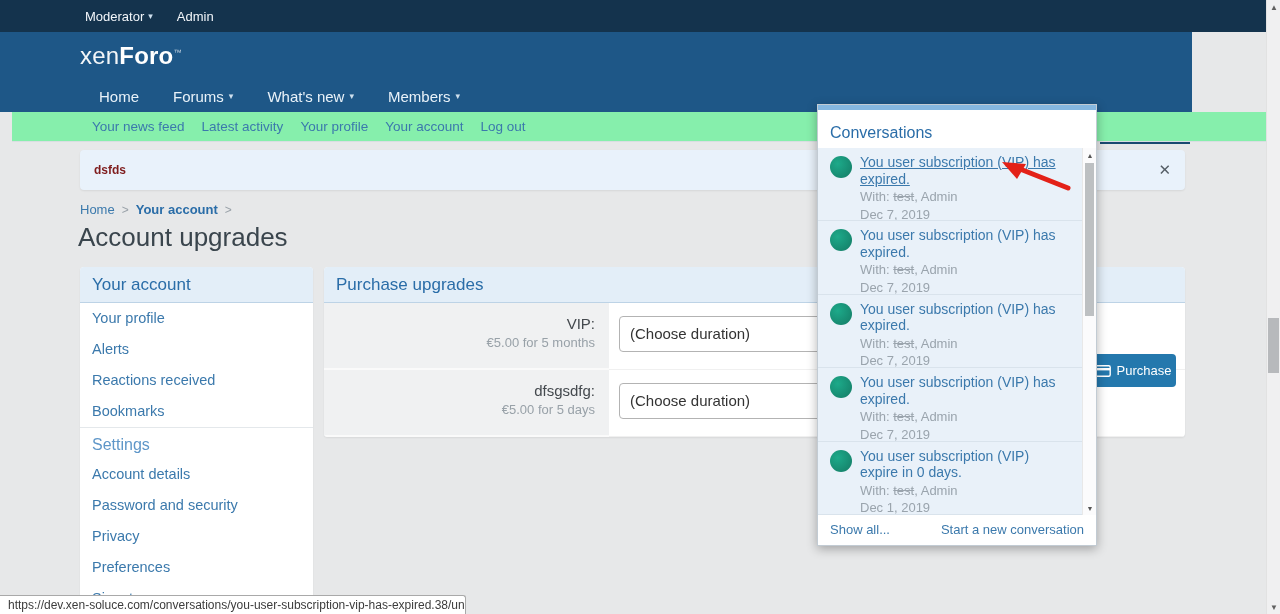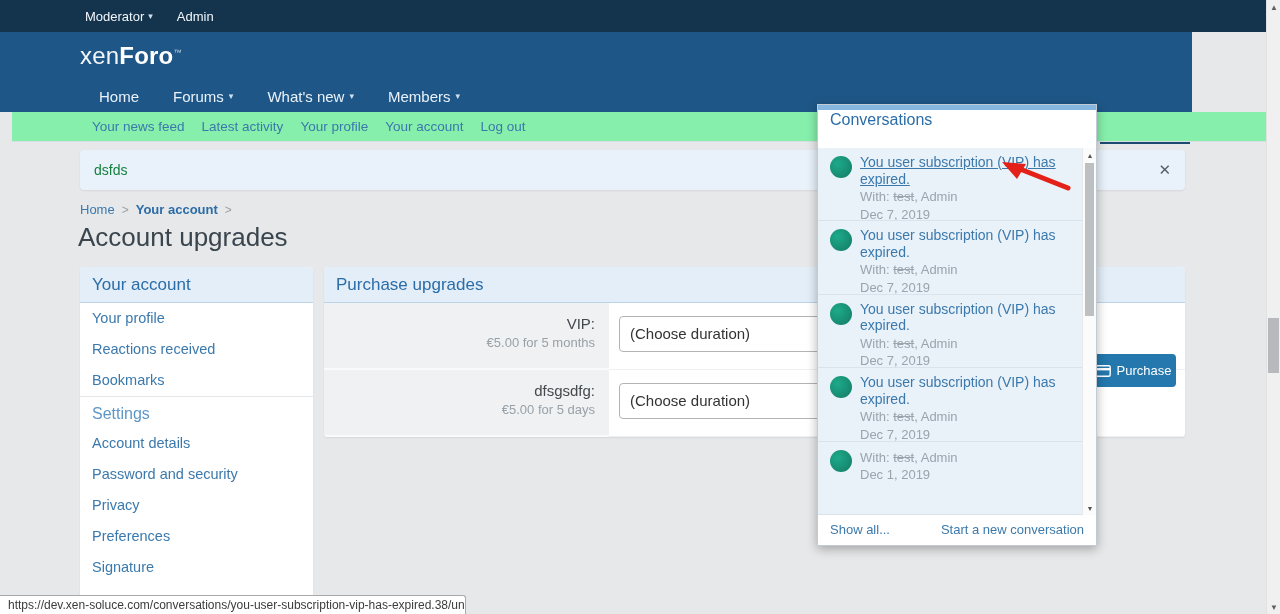--- a/index.html
+++ b/index.html
@@ -27,21 +27,21 @@
   .badge { position:absolute; left:993px; top:81px; background:#e04134; color:#fff; font-size:10px; font-weight:700; padding:1px 4px; border-radius:3px; z-index:6; }
   .hdr-ico { position:absolute; top:80px; height:32px; width:36px; display:flex; align-items:center; justify-content:center; color:#cfe2f0; font-size:15px; }
   .hdr-search { position:absolute; left:1100px; top:80px; width:90px; height:32px; background:#1a4a70; display:flex; align-items:center; justify-content:center; gap:6px; color:#fff; font-size:14px; }
 
   
   .subnav { position:absolute; left:12px; top:112px; width:1280px; height:30px; background:#86efac; border-bottom:1px solid #d9dee2; display:flex; align-items:center; padding-left:80px; gap:17px; }
   .subnav a { color:#3b79ac; font-size:13.5px; text-decoration:none; }
 
   
   .searchfield { position:absolute; left:80px; top:150px; width:1105px; height:40px; background:#e9f2fb; border-radius:4px; box-shadow:0 1px 2px rgba(0,0,0,.08); display:flex; align-items:center; padding:0 14px; }
-  .searchfield .val { flex:1; font-size:14px; color:#15803d; }
+  .searchfield .val { flex:1; font-size:12px; color:#7f1d1d;font-weight:bold; }
   .searchfield .clr { color:#555e66; font-size:15px; cursor:pointer; }
 
   
   .crumbs { position:absolute; left:80px; top:202px; font-size:13px; display:flex; gap:7px; align-items:center; }
   .crumbs a { color:#3b79ac; text-decoration:none; }
   .crumbs a.cur { color:#2a6da8; font-weight:700; }
   .crumbs .sep { color:#9aa2a9; font-size:12px; }
   .ptitle { position:absolute; left:78px; top:222px; font-size:26px; font-weight:400; color:#3a454d; }
 
   
@@ -57,21 +57,21 @@
   .upleft { width:285px; background:#f0f1f2; border-bottom:2px solid #fafafa; text-align:right; padding:12px 14px 0 0; }
   .upleft .nm { font-size:15px; color:#44494e; }
   .upleft .pr { font-size:13px; color:#98a1a8; margin-top:3px; }
   .upright { flex:1; border-bottom:1px solid #f0f0f0; }
   .fakeselect { margin:13px 0 0 10px; width:424px; height:36px; border:1px solid #b3b3b3; border-radius:4px; background:#fff; font-size:15px; color:#333; line-height:34px; padding-left:10px; }
   .buybtn { position:absolute; width:86px; height:33px; left:766px; background:#2478ad; border-radius:4px; color:#fff; font-size:13px; display:flex; align-items:center; justify-content:center; gap:6px; border:none; cursor:pointer; }
 
   
   .dropdown { position:absolute; left:817px; top:104px; width:280px; z-index:50; background:#fff; border:1px solid #c2cbd3; box-shadow:0 3px 10px rgba(0,0,0,.3); }
   .dd-strip { height:5px; background:#85b7e0; }
-  .dd-h { padding:1px 12px; font-size:16px; color:#2a6da8; height:38px; }
+  .dd-h { padding:14px 12px; font-size:16px; color:#2a6da8; height:38px; }
   .dd-list { position:relative; }
   .dd-item { display:flex; gap:8px; padding:6px 26px 6px 12px; background:#e9f1f9; border-bottom:1px solid #d9e3ec; height:73.4px; overflow:hidden; }
   .dd-item .avatar { width:22px; height:22px; margin-top:2px; }
   .dd-item a.title { font-size:14px; line-height:16.5px; color:#3b79ac; text-decoration:none; display:block; }
   .dd-item.hovered a.title { text-decoration:underline; }
   .dd-meta { font-size:13px; line-height:15.5px; color:#9aa4ad; margin-top:2px; }
   .dd-meta s { color:#9aa4ad; }
   .dd-foot { height:30px; display:flex; align-items:center; justify-content:space-between; padding:0 12px;gap:31px; }
   .dd-foot a { font-size:13px; color:#3b79ac; text-decoration:none; }
 
@@ -174,20 +174,21 @@
     <span class="sep">&gt;</span>
     <a href="#" class="cur">Your account</a>
     <span class="sep">&gt;</span>
   </div>
 
   <h1 class="ptitle">Account upgrades</h1>
 
   <div class="sidebar panel">
     <div class="panel-h">Your account</div>
     <a href="#">Your profile</a>
+    <a href="#">Alerts</a>
     <a href="#">Reactions received</a>
     <a href="#">Bookmarks</a>
     <div class="sect">Settings</div>
     <a href="#">Account details</a>
     <a href="#">Password and security</a>
     <a href="#">Privacy</a>
     <a href="#">Preferences</a>
     <a href="#">Signature</a>
   </div>
 
@@ -253,20 +254,21 @@
         <span class="avatar"></span>
         <div>
           <a href="#" class="title">You user subscription (VIP) has expired.</a>
           <div class="dd-meta"><span>With: </span><s>test</s><span>, Admin</span></div>
           <div class="dd-meta">Dec 7, 2019</div>
         </div>
       </div>
       <div class="dd-item">
         <span class="avatar"></span>
         <div>
+          <a href="#" class="title">You user subscription (VIP) expire in 0 days.</a>
           <div class="dd-meta"><span>With: </span><s>test</s><span>, Admin</span></div>
           <div class="dd-meta">Dec 1, 2019</div>
         </div>
       </div>
       <div class="dd-scroll">
         <div class="arr" style="top:0;">▲</div>
         <div class="dd-thumb"></div>
         <div class="arr dn">▼</div>
       </div>
     </div>

